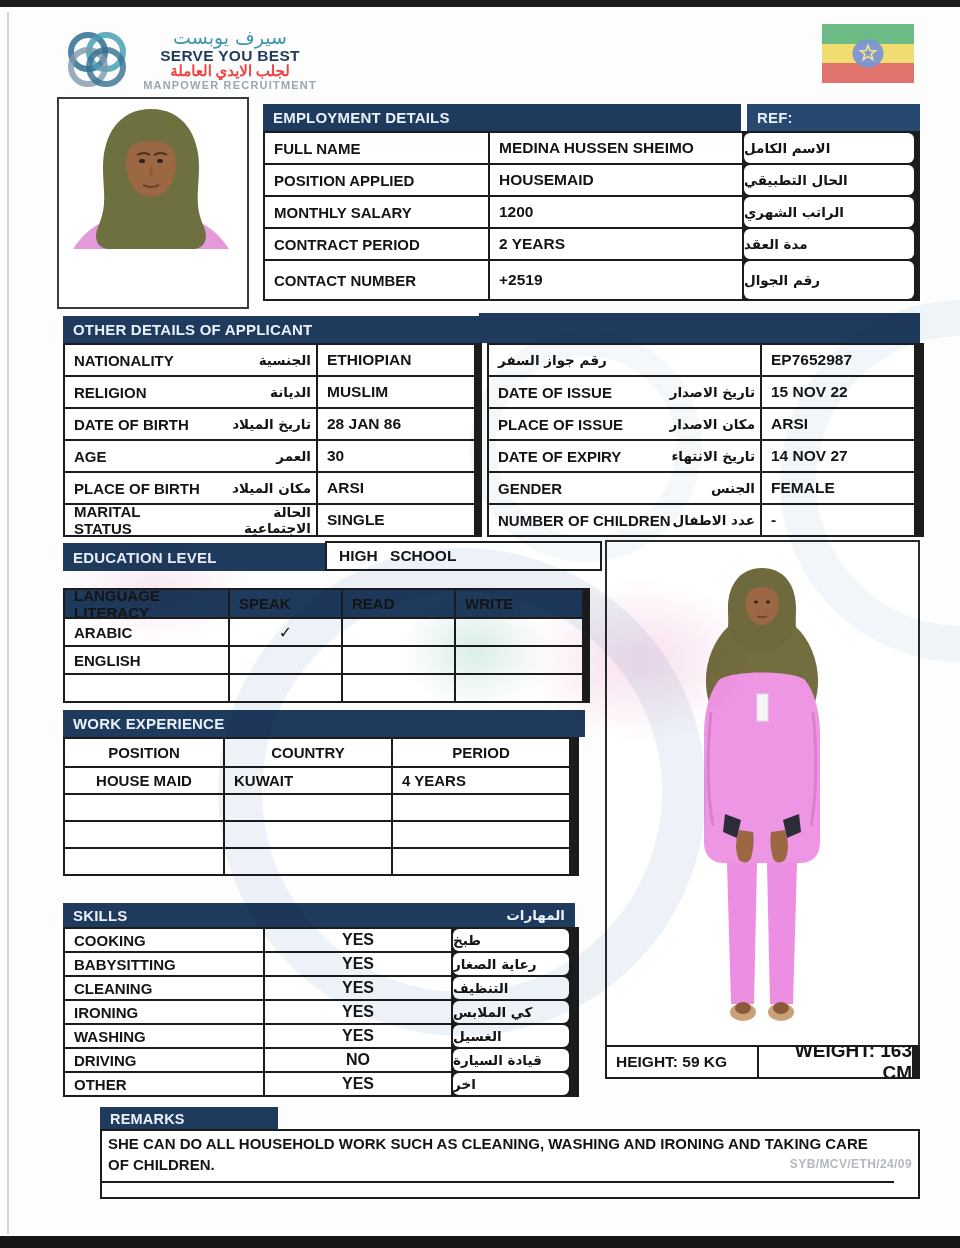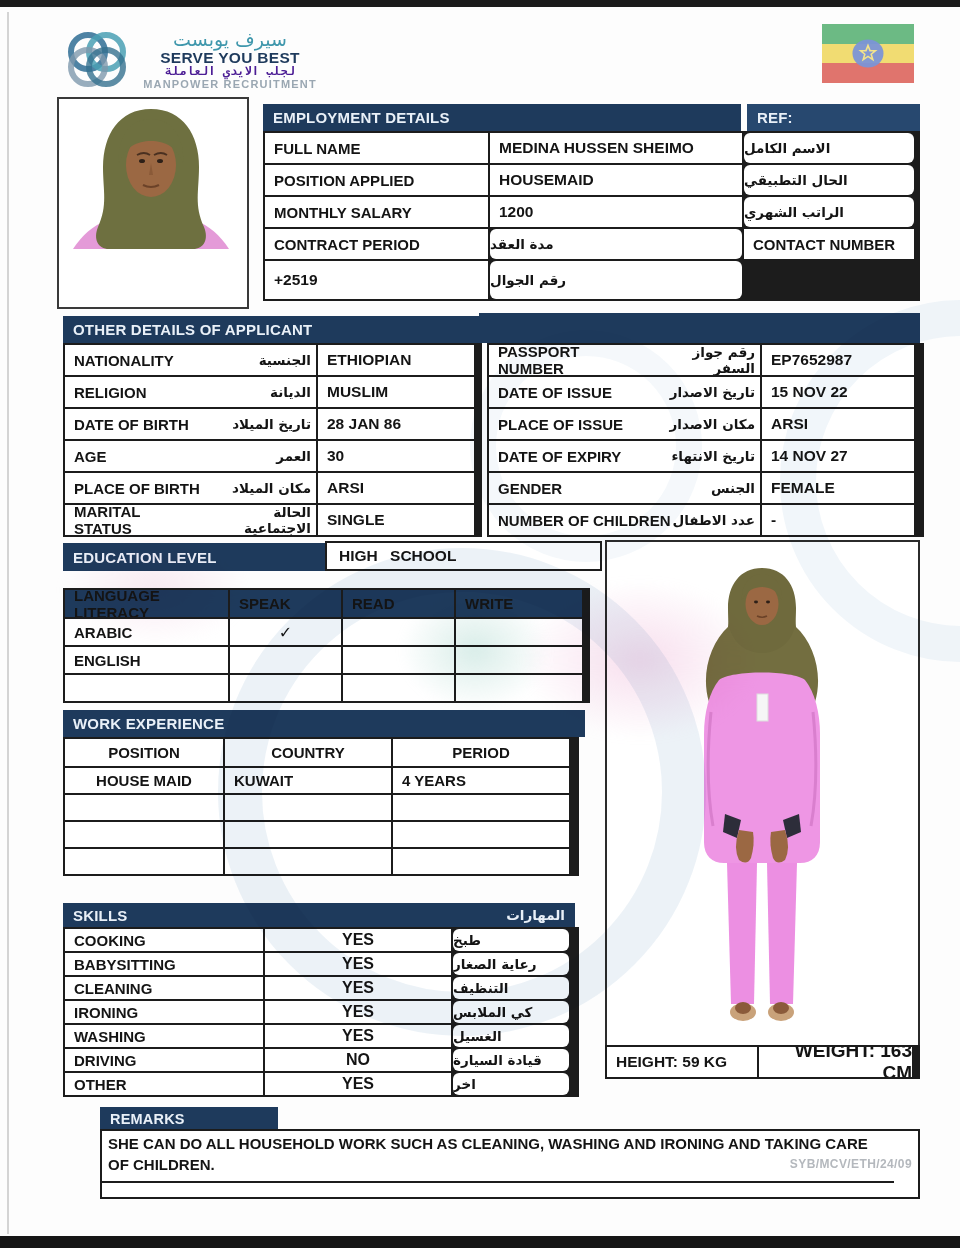--- a/index.html
+++ b/index.html
@@ -34,21 +34,21 @@
   .ctr{justify-content:center;}
   .arx{font-family:"DejaVu Sans",sans-serif;font-size:13.5px;font-weight:700;border-radius:6px;}
   .ar-end{justify-content:flex-end;padding-right:9px;}
   .lab2{padding:0 5px 0 9px;justify-content:space-between;font-size:15px;}
 
   
   #logo{left:60px;top:18px;width:260px;height:84px;display:flex;align-items:center;gap:8px;}
   #logo-text{width:176px;text-align:center;line-height:1.05;}
   .logo-ar{color:#3f97ac;font-family:"DejaVu Sans",sans-serif;font-weight:400;font-size:19px;}
   .logo-en{color:#1e3a5c;font-weight:800;font-size:15.5px;letter-spacing:.3px;}
-  .logo-ar2{color:#4c1d95;font-family:Liberation Mono, monospace;font-weight:700;font-size:12px;}
+  .logo-ar2{color:#ef4444;font-family:Liberation Serif, serif;font-weight:700;font-size:15px;}
   .logo-sub{color:#9aa7b2;font-weight:700;font-size:11px;letter-spacing:1.2px;}
 
   
   .photo-frame{background:#ffffff;border:2px solid #3a3a3a;}
   #remarks-code{color:#b4b8bd;font-size:12px;font-weight:700;letter-spacing:.4px;text-align:right;}
   .wexp-head{justify-content:center;font-size:15px;}
 </style>
 </head>
 <body>
 
@@ -111,20 +111,21 @@
     <div class="lab">FULL NAME</div>
     <div class="val">MEDINA HUSSEN SHEIMO</div>
     <div class="arx ar-end" dir="rtl">الاسم الكامل</div>
     <div class="lab">POSITION APPLIED</div>
     <div class="val">HOUSEMAID</div>
     <div class="arx ar-end" dir="rtl">الحال التطبيقي</div>
     <div class="lab">MONTHLY SALARY</div>
     <div class="val">1200</div>
     <div class="arx ar-end" dir="rtl">الراتب الشهري</div>
     <div class="lab">CONTRACT PERIOD</div>
+    <div class="val">2 YEARS</div>
     <div class="arx ar-end" dir="rtl">مدة العقد</div>
     <div class="lab">CONTACT NUMBER</div>
     <div class="val">+2519</div>
     <div class="arx ar-end" dir="rtl">رقم الجوال</div>
   </div>
 
   <div class="abs bar pl" style="left:63px;top:316px;width:409px;height:27px;">
     <span>OTHER DETAILS OF APPLICANT</span>
   </div>
   <div class="abs bar" style="left:479px;top:313px;width:441px;height:30px;"></div>
@@ -157,21 +158,20 @@
     <div class="val">ARSI</div>
     <div class="lab2">
         <span>MARITAL STATUS</span>
         <span class="arx" dir="rtl">الحالة الاجتماعية</span>
       </div>
     <div class="val">SINGLE</div>
   </div>
 
   <div class="abs tbl" style="left:487px;top:343px;width:433px;grid-template-columns:271px 152px;grid-auto-rows:30px;">
     <div class="lab2">
-        <span>PASSPORT NUMBER</span>
         <span class="arx" dir="rtl">رقم جواز السفر</span>
       </div>
     <div class="val">EP7652987</div>
     <div class="lab2">
         <span>DATE OF ISSUE</span>
         <span class="arx" dir="rtl">تاريخ الاصدار</span>
       </div>
     <div class="val">15 NOV 22</div>
     <div class="lab2">
         <span>PLACE OF ISSUE</span>

